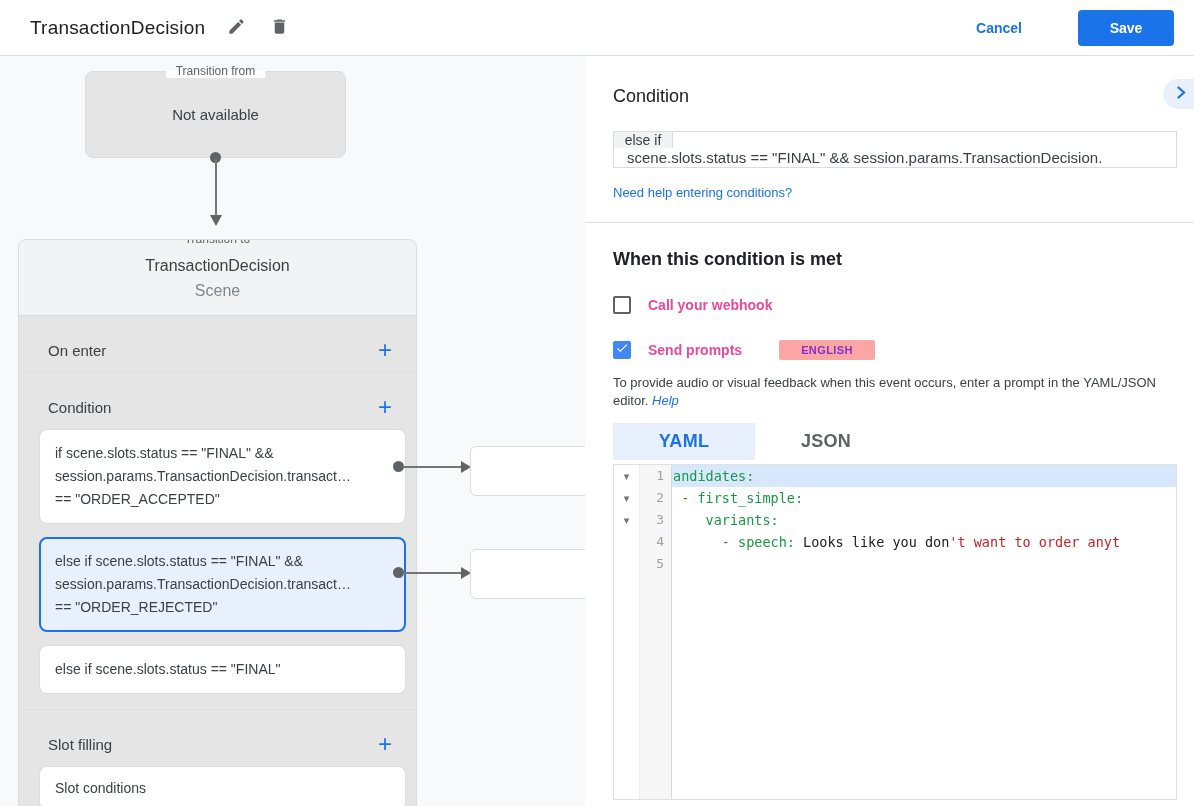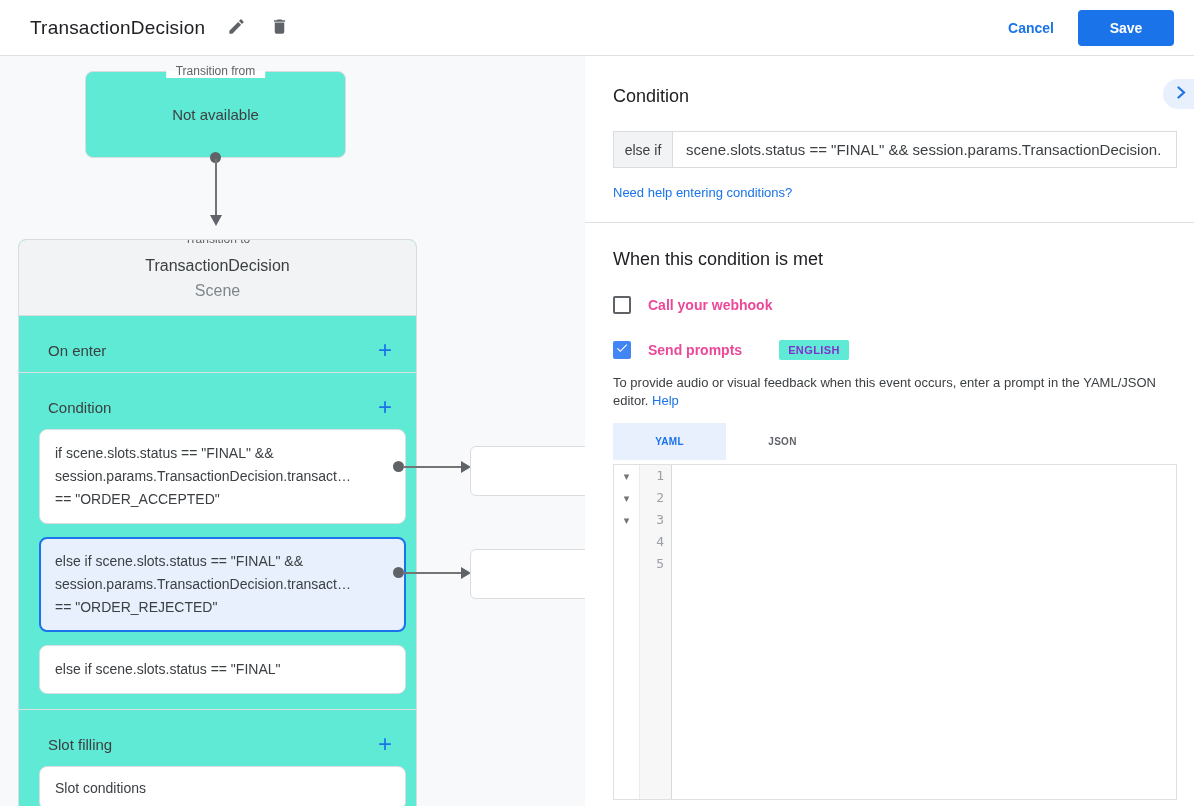--- a/index.html
+++ b/index.html
@@ -7,31 +7,31 @@
   body { font-family:"Liberation Sans", sans-serif; color:#202124; }
   .app { position:relative; width:1194px; height:806px; overflow:hidden; background:#fff; }
 
   
   .topbar { position:absolute; top:0; left:0; right:0; height:56px; background:#fff;
             border-bottom:1px solid #e0e0e0; display:flex; align-items:center; padding:0 20px 0 30px; }
   .topbar-title { font-size:19px; color:#202124; letter-spacing:.2px; }
   .topbar-icons { display:flex; align-items:center; gap:24px; margin-left:22px; }
   .icon-btn { background:none; border:none; cursor:pointer; display:flex; align-items:center; }
   .topbar-spacer { flex:1; }
-  .cancel-btn { background:none; border:none; color:#1a73e8; font-family:inherit; font-size:14px; font-weight:bold; cursor:pointer; margin-right:24px; }
+  .cancel-btn { background:none; border:none; color:#1a73e8; font-family:inherit; font-size:14px; font-weight:bold; cursor:pointer; margin-right:56px; }
   .save-btn { background:#1a73e8; border:none; color:#fff; font-family:inherit; font-size:14px; font-weight:bold;
               width:96px; height:36px; border-radius:4px; cursor:pointer; }
 
   
   .main { position:absolute; top:56px; left:0; right:0; bottom:0; }
   .canvas { position:absolute; top:0; left:0; width:585px; height:750px; background:#f8f9fa; overflow:hidden; }
   .panel { position:absolute; top:0; left:585px; width:609px; height:750px; background:#fff; }
 
   
-  .tbox { position:absolute; background:#5eead4; border:1px solid #dadce0; border-radius:8px; }
+  .tbox { position:absolute; background:#e5e5e5; border:1px solid #dadce0; border-radius:8px; }
   .tbox-legend { position:absolute; top:-8px; left:50%; transform:translateX(-50%); font-size:12px; color:#5f6368;
                  padding:0 10px; white-space:nowrap; }
   .from-box { left:85px; top:15px; width:261px; height:87px; display:flex; align-items:center; justify-content:center; }
   .from-box .tbox-legend { background:linear-gradient(#f8f9fa 50%, #ffffff 50%); }
   .from-box-text { font-size:15px; color:#3c4043; }
 
   .scene-box { left:18px; top:183px; width:399px; height:600px; overflow:hidden; border-radius:8px; }
   .scene-box .tbox-legend { background:linear-gradient(#f8f9fa 50%, #f1f3f4 50%); }
   .scene-header { background:#f1f3f4; border-bottom:1px solid #dadce0; padding:17px 10px 15px; text-align:center; }
   .scene-title { font-size:16px; color:#3c4043; }
@@ -54,39 +54,39 @@
   .hline { position:absolute; height:2px; background:#757575; }
   .arrow-down { position:absolute; width:0; height:0; border-left:6px solid transparent; border-right:6px solid transparent; border-top:11px solid #5f6368; }
   .arrow-right { position:absolute; width:0; height:0; border-top:6px solid transparent; border-bottom:6px solid transparent; border-left:10px solid #5f6368; }
   .target-box { position:absolute; width:130px; height:50px; background:#fff; border:1px solid #dadce0; border-radius:6px; }
 
   
   .panel-inner { padding:30px 0 0 28px; position:relative; height:100%; }
   .panel-title { font-size:18px; font-weight:400; color:#202124; }
   .expand-btn { position:absolute; top:23px; right:0; width:31px; height:30px; background:#e8f0fe;
                 border:none; border-radius:15px 0 0 15px; cursor:pointer; display:flex; align-items:center; justify-content:center; padding-left:6px; }
-  .cond-row { margin-top:24px; width:564px; height:37px; border:1px solid #dadce0; display:flex; background:#fff; }
+  .cond-row { margin-top:24px; width:564px; height:37px; border:1px solid #dadce0; display:flex; background:#fff;flex-direction:column; }
   .cond-prefix { width:59px; background:#f1f3f4; border-right:1px solid #dadce0; display:flex; align-items:center; justify-content:center;
                  font-size:14px; color:#3c4043; }
   .cond-input { flex:1; border:none; outline:none; padding:0 13px; font-family:inherit; font-size:15px; color:#3c4043; background:#fff; }
   .help-link { display:inline-block; margin-top:17px; font-size:13px; color:#1a73e8; text-decoration:none; cursor:pointer; }
   .panel-divider { margin:21px 0 0 -28px; width:609px; height:1px; background:#e0e0e0; }
-  .when-title { margin-top:26px; font-size:18px; font-weight:400; color:#202124; }
+  .when-title { margin-top:26px; font-size:18px; font-weight:700; color:#202124; }
   .check-row { margin-top:26px; display:flex; align-items:center; gap:17px; cursor:pointer; }
   .checkbox { width:18px; height:18px; border:2px solid #5f6368; border-radius:2px; background:#fff; flex:0 0 auto; }
   .checkbox.checked { border:none; background:#4285f4; display:flex; align-items:center; justify-content:center; }
   .check-label { font-size:14px; font-weight:bold; color:#ec4899; }
   .lang-badge { margin-left:20px; font-size:11px; font-weight:bold; letter-spacing:.4px; color:#8430ce;
-                background:#5eead4; padding:4px 9px; border-radius:2px; }
+                background:#fca5a5; padding:4px 22px; border-radius:2px; }
   .hint { margin-top:14px; max-width:575px; font-size:13px; line-height:18px; color:#3c4043; }
-  .hint a { color:#1a73e8; text-decoration:none; cursor:pointer; }
+  .hint a { color:#1a73e8; text-decoration:none; cursor:pointer;font-style:italic; }
 
   .tabs { margin-top:13px; display:flex; }
-  .tab { width:113px; height:37px; display:flex; align-items:center; justify-content:center;
-         font-size:10px; font-weight:bold; letter-spacing:.3px; color:#5f6368; cursor:pointer; }
+  .tab { width:142px; height:37px; display:flex; align-items:center; justify-content:center;
+         font-size:18px; font-weight:bold; letter-spacing:.3px; color:#5f6368; cursor:pointer; }
   .tab.active { background:#e8f0fe; color:#1a73e8; }
 
   .editor { margin-top:4px; width:564px; height:336px; border:1px solid #e0e0e0; display:flex; background:#fff; overflow:hidden; }
   .fold-col { width:25px; background:#fff; }
   .num-col { width:33px; background:#f7f7f7; border-left:1px solid #ececec; border-right:1px solid #d9d9d9;
              font-family:"DejaVu Sans Mono", monospace; font-size:13px; color:#9aa0a6; text-align:right; }
   .code-col { flex:1; font-family:"DejaVu Sans Mono", monospace; font-size:13.5px; color:#202124; overflow:hidden; }
   .ed-line { height:22px; line-height:22px; white-space:pre; }
   .fold-col .ed-line { text-align:center; font-size:11px; color:#757575; }
   .num-col .ed-line { padding-right:7px; }
@@ -241,18 +241,25 @@
             <div class="ed-line"></div>
             <div class="ed-line"></div>
           </div>
           <div class="num-col">
             <div class="ed-line">1</div>
             <div class="ed-line">2</div>
             <div class="ed-line">3</div>
             <div class="ed-line">4</div>
             <div class="ed-line">5</div>
           </div>
+          <div class="code-col">
+            <div class="ed-line hl"><span class="tok-green">andidates:</span></div>
+            <div class="ed-line"><span class="tok-green"> - first_simple:</span></div>
+            <div class="ed-line"><span class="tok-green">    variants:</span></div>
+            <div class="ed-line"><span class="tok-green">      - speech:</span><span class="tok-black"> Looks like you don</span><span class="tok-red">'t want to order anyt</span></div>
+            <div class="ed-line"></div>
+          </div>
         </div>
       </div>
     </div>
 
   </div>
 </div>
 
 </body></html>

